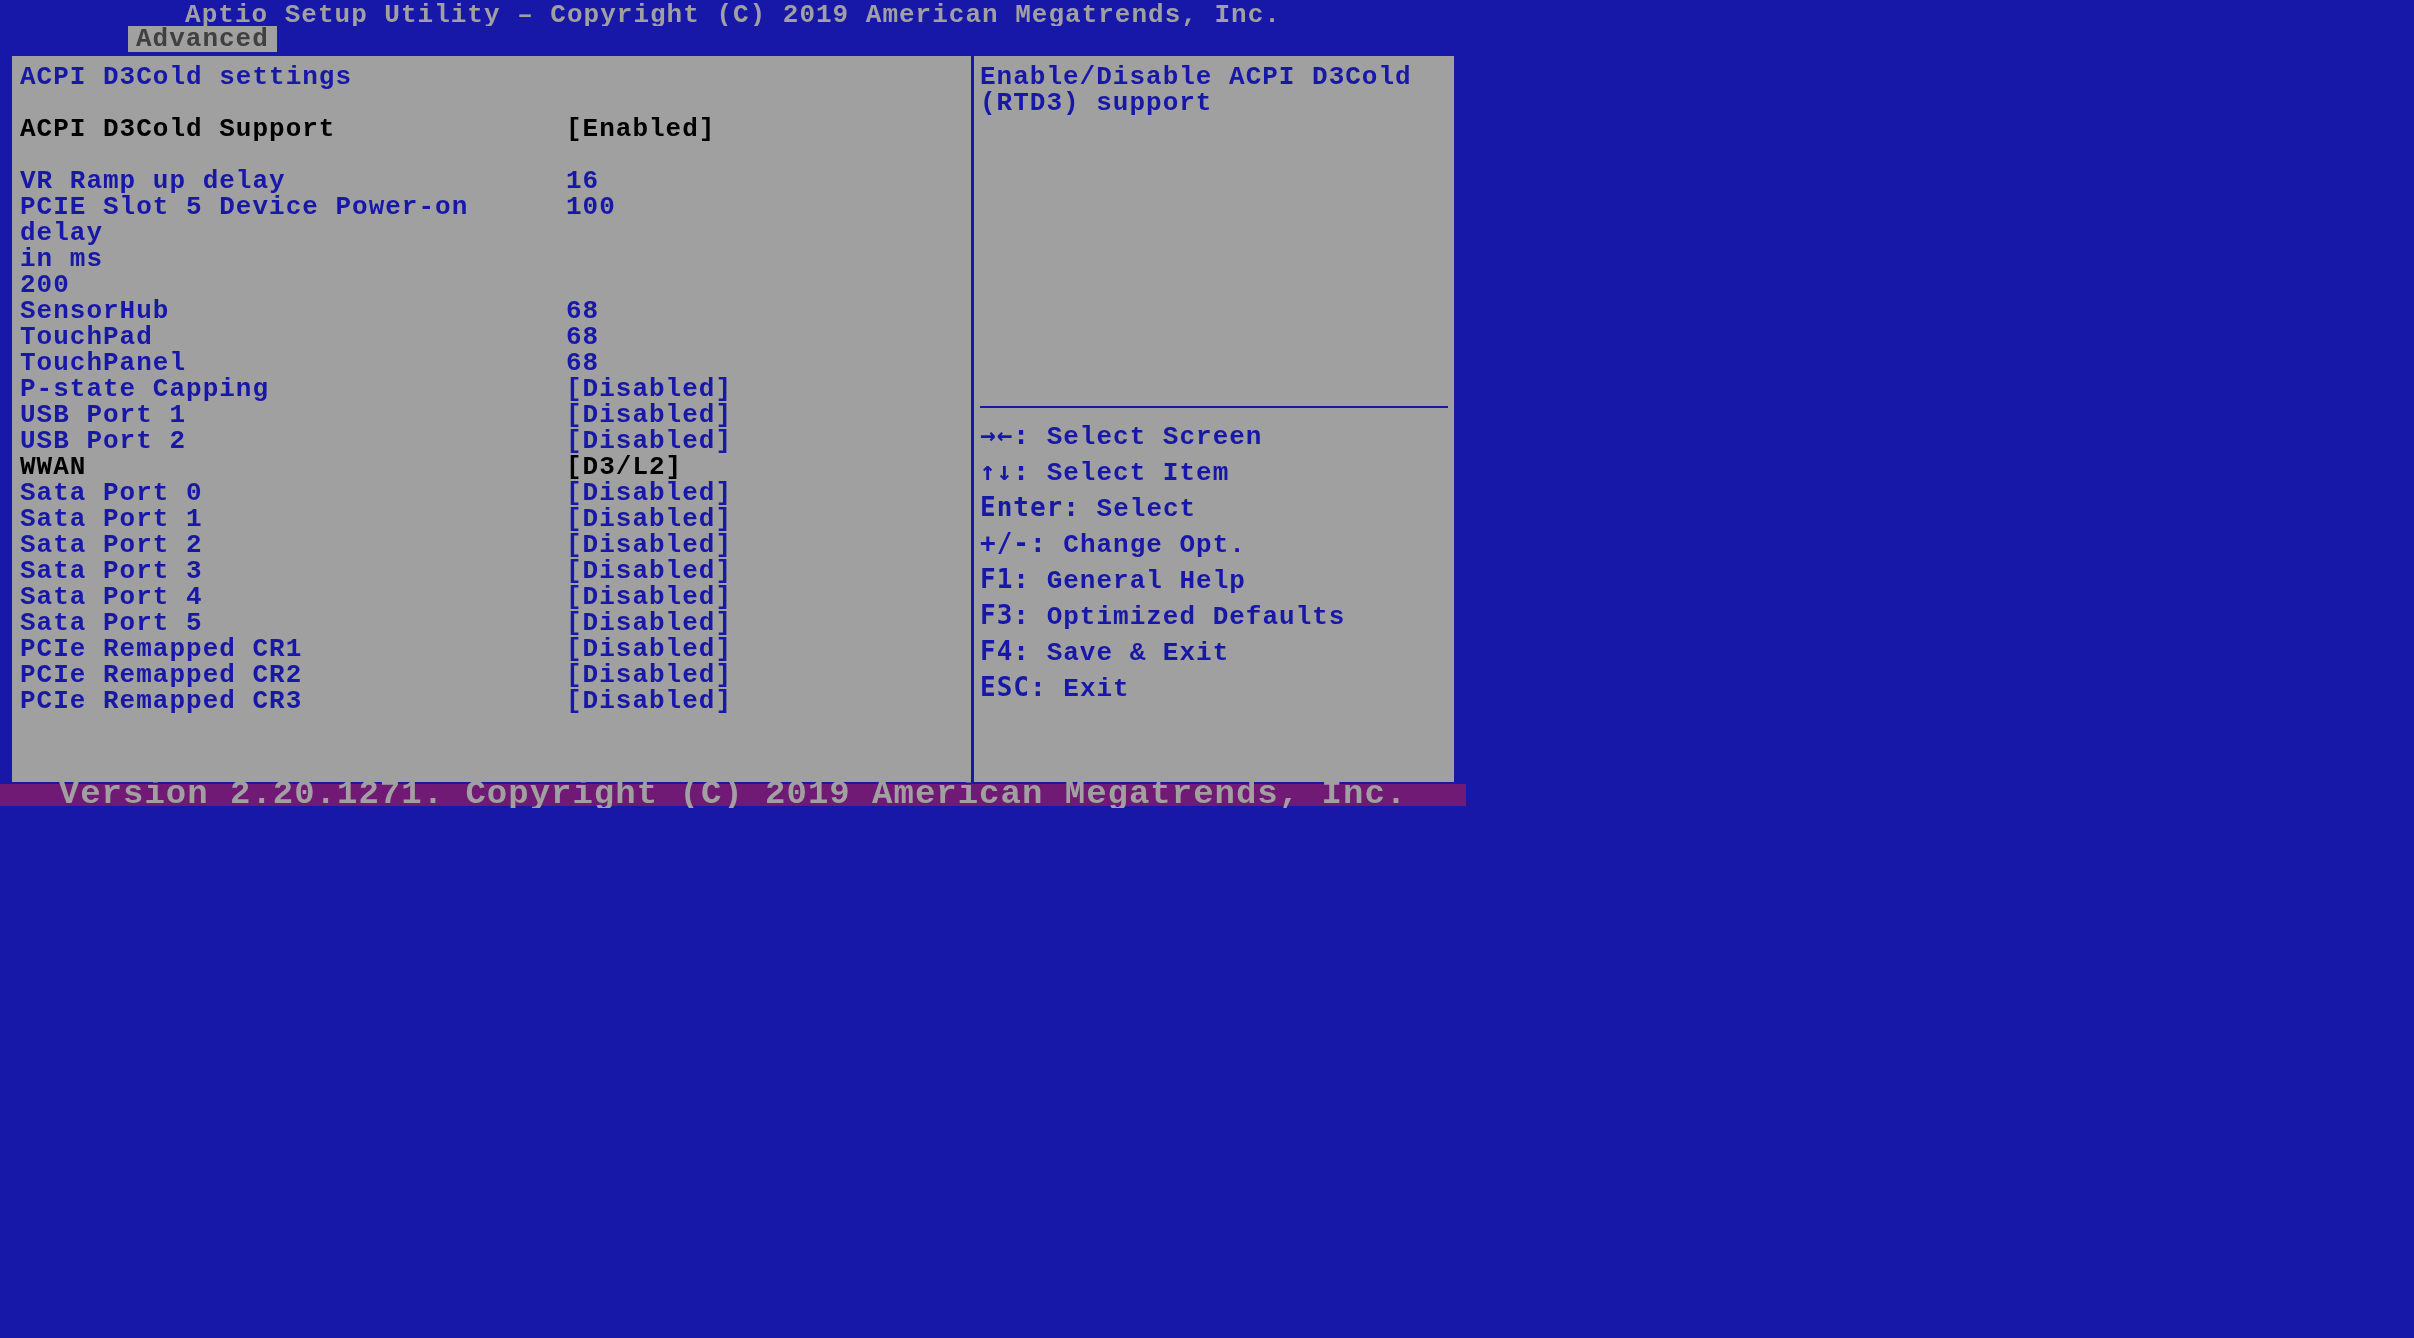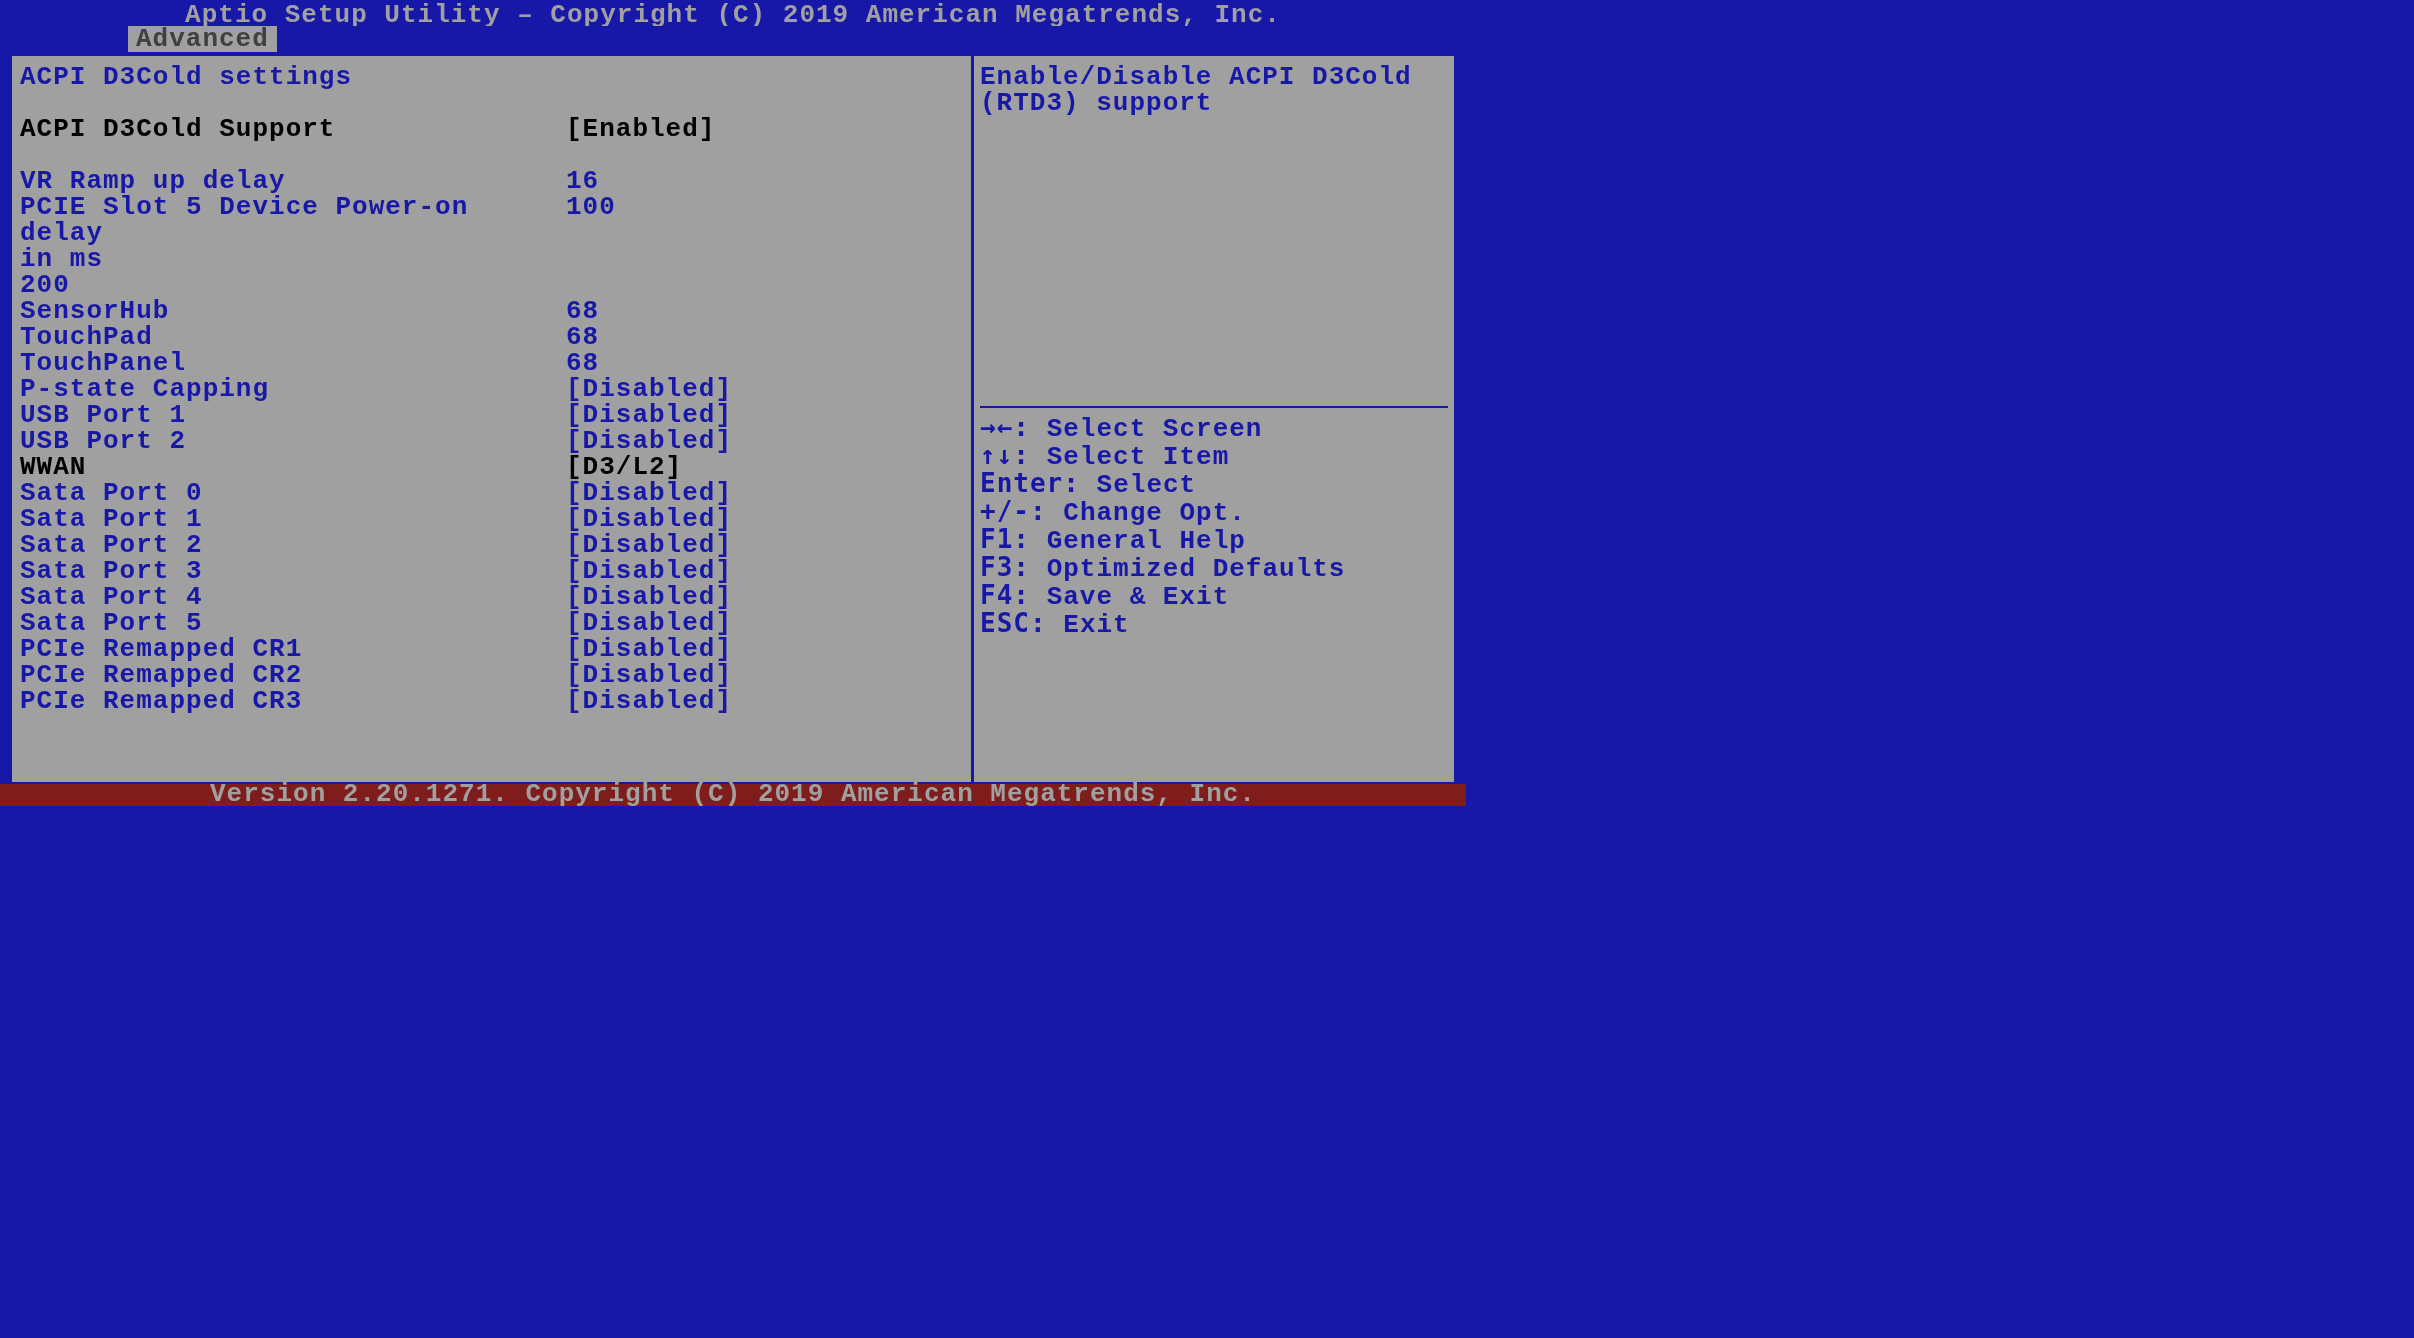--- a/index.html
+++ b/index.html
@@ -123,28 +123,29 @@
       width: 100%;
     }
 
     .keys-section {
       color: #1818a8;
       line-height: 26px;
     }
 
     .key-row {
       line-height: 26px;
+      margin-top: 8px;
     }
 
     .footer-bar {
-      background: #7f1d1d;
+      background: #701a75;
       color: #a0a0a0;
       text-align: center;
       height: 22px;
-      font-size: 26px;
+      font-size: 34px;
       line-height: 20px;
     }
 
     .help-spacer {
       flex-grow: 1;
       max-height: 286px;
     }
 
     .arrow-glyph {
       font-family: monospace;

